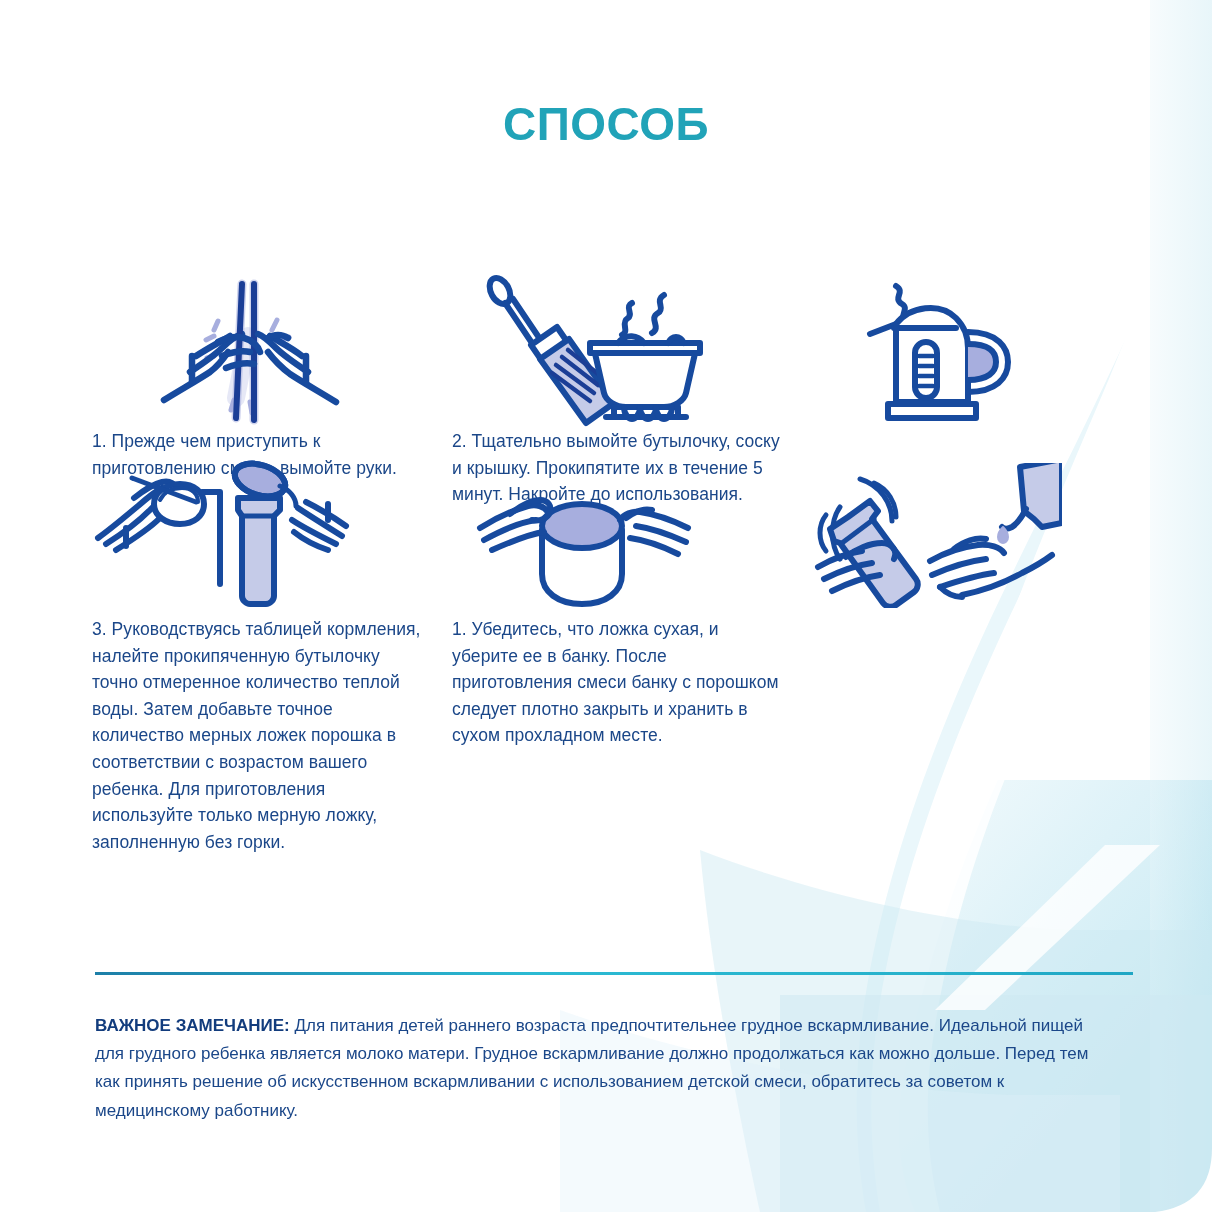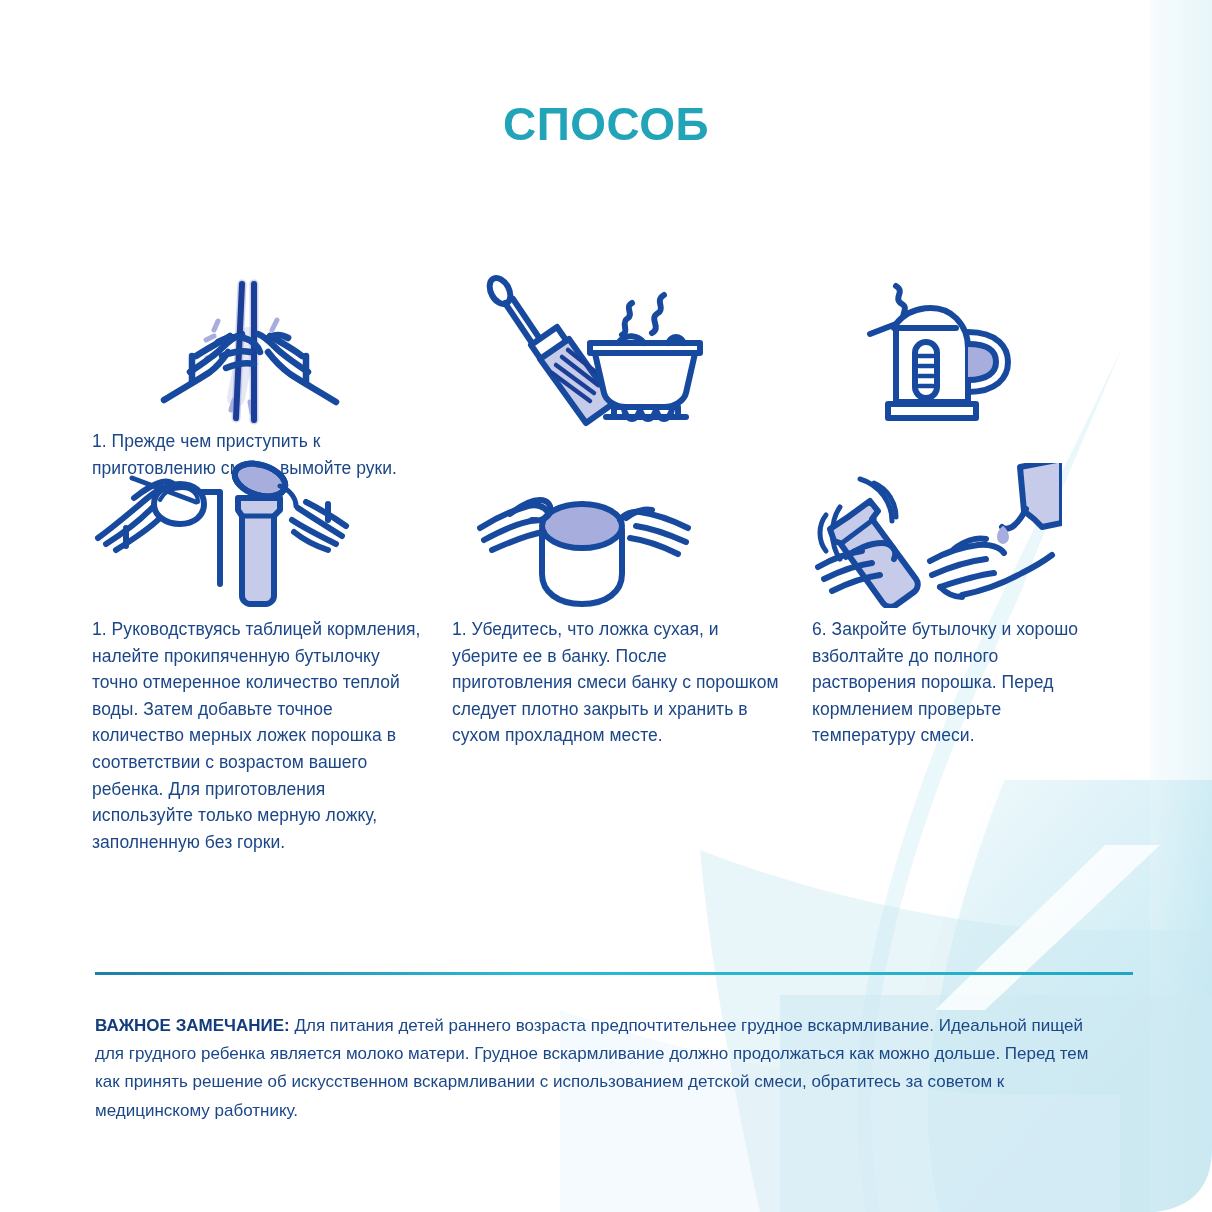--- a/index.html
+++ b/index.html
@@ -263,20 +263,21 @@
               <path d="M 182 134 C 182 142, 187 146, 190 146 C 193 146, 198 142, 198 134"></path>
             </g>
 
             <path d="M 148 62 C 156 58, 146 50, 154 45 C 160 41, 150 34, 158 30"></path>
             <path d="M 178 60 C 188 54, 174 46, 184 40 C 192 35, 180 28, 190 22"></path>
             <path d="M 144 70 C 152 60, 164 62, 170 70"></path>
             <path d="M 194 70 C 198 62, 206 62, 210 70"></path>
           </g>
         </svg>
       </div>
+      <div class="step-text">2. Тщательно вымойте бутылочку, соску и крышку. Прокипятите их в течение 5 минут. Накройте до использования.</div>
     </div>
 
     <div class="step">
       <div class="step-icon c3">
         <svg width="180" height="150" viewBox="0 0 180 150" xmlns="http://www.w3.org/2000/svg">
           <g fill="none" stroke="#174a9e" stroke-width="6" stroke-linecap="round" stroke-linejoin="round">
 
             <path d="M 44 8 C 54 14, 40 20, 50 26 C 58 31, 46 38, 54 44"></path>
 
             <path d="M 18 56 L 44 46 L 50 68 L 44 124"></path>
@@ -343,21 +344,21 @@
               <circle cx="164" cy="108" r="2.6"></circle>
                 <circle cx="176" cy="112" r="2.2"></circle>
               <circle cx="154" cy="114" r="2.4"></circle>
             </g>
 
             <path d="M 146 40 L 188 40 L 188 52 L 182 58 L 182 138 C 182 142, 178 146, 174 146 L 158 146 C 154 146, 150 142, 150 138 L 150 58 L 146 52 Z" fill="#c5cbe8"></path>
             <path d="M 150 58 L 182 58" stroke-width="5"></path>
           </g>
         </svg>
       </div>
-      <div class="step-text">1. Руководствуясь таблицей кормления, налейте прокипяченную бутылочку точно отмеренное количество теплой воды. Затем добавьте точное количество мерных ложек порошка в соответствии с возрастом вашего ребенка. Для приготовления используйте только мерную ложку, заполненную без горки.</div>
+      <div class="step-text">3. Руководствуясь таблицей кормления, налейте прокипяченную бутылочку точно отмеренное количество теплой воды. Затем добавьте точное количество мерных ложек порошка в соответствии с возрастом вашего ребенка. Для приготовления используйте только мерную ложку, заполненную без горки.</div>
     </div>
 
     <div class="step row2">
       <div class="step-icon c5">
         <svg width="220" height="140" viewBox="0 0 220 140" xmlns="http://www.w3.org/2000/svg">
           <g fill="none" stroke="#174a9e" stroke-width="6" stroke-linecap="round" stroke-linejoin="round">
 
             <path d="M 68 62 L 68 106 C 68 124, 84 136, 108 136 C 132 136, 148 124, 148 106 L 148 62 Z" fill="#ffffff"></path>
 
             <ellipse cx="108" cy="58" rx="40" ry="22" fill="#a7aede"></ellipse>
@@ -402,21 +403,20 @@
 
             <path d="M 118 98 C 132 90, 150 84, 166 82 C 178 81, 188 84, 192 90"></path>
             <path d="M 120 112 C 138 104, 158 98, 174 96"></path>
             <path d="M 128 124 C 146 118, 166 112, 182 110"></path>
             <path d="M 142 86 C 152 78, 164 74, 174 76"></path>
             <path d="M 150 132 C 170 128, 192 120, 210 110 C 222 104, 232 98, 240 92"></path>
             <path d="M 128 124 C 134 130, 142 134, 150 134"></path>
           </g>
         </svg>
       </div>
-      <div class="step-text">6. Закройте бутылочку и хорошо взболтайте до полного растворения порошка. Перед кормлением проверьте температуру смеси.</div>
     </div>
 
   </div>
 
   <div class="divider"></div>
 
   <div class="footer-note">
     <b>ВАЖНОЕ ЗАМЕЧАНИЕ:</b><span> Для питания детей раннего возраста предпочтительнее грудное вскармливание. Идеальной пищей для грудного ребенка является молоко матери. Грудное вскармливание должно продолжаться как можно дольше. Перед тем как принять решение об искусственном вскармливании с использованием детской смеси, обратитесь за советом к медицинскому работнику.</span>
   </div>
 

